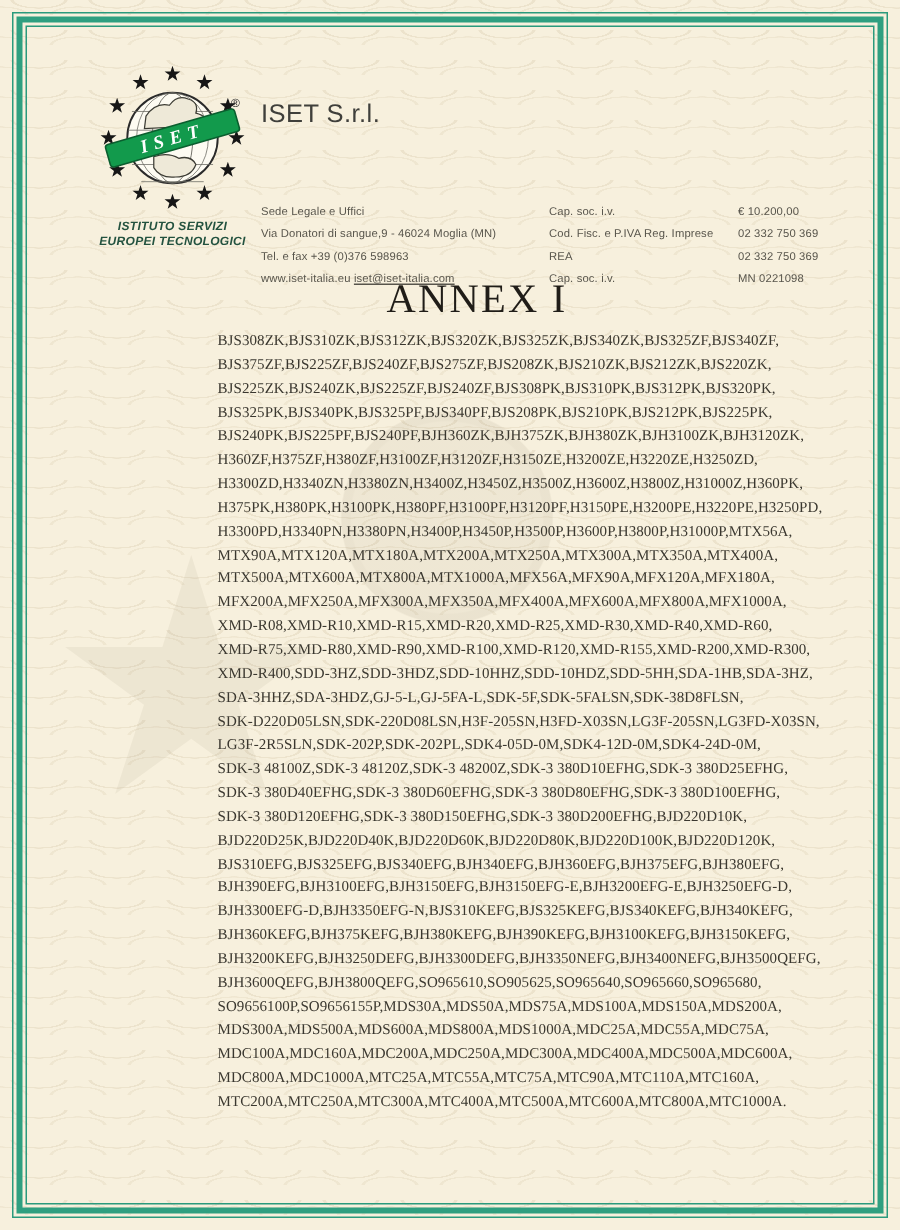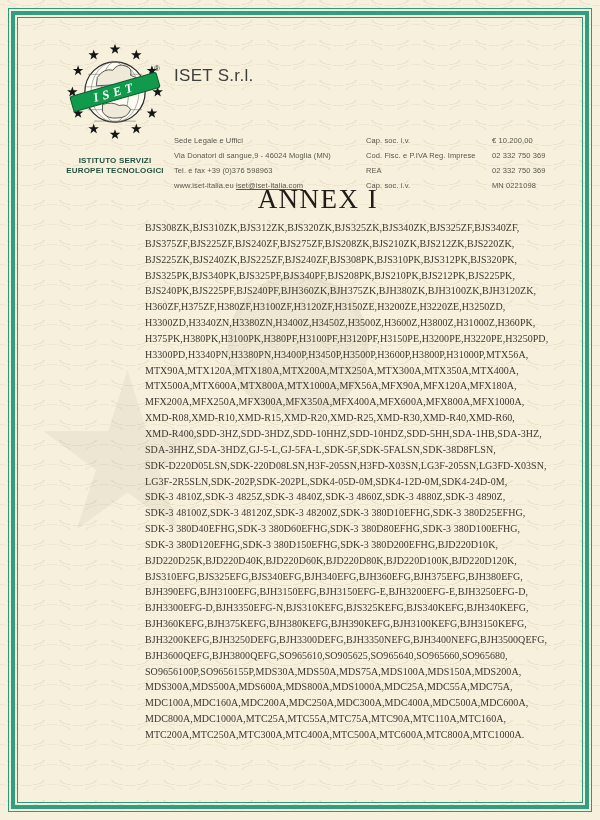--- a/index.html
+++ b/index.html
@@ -26,21 +26,21 @@
   }
   .wm-globe{
     position:absolute;left:205px;top:252px;width:150px;height:150px;border-radius:50%;
     background:radial-gradient(circle,rgba(125,112,88,0.07) 0 60%,rgba(125,112,88,0.1) 61% 66%,transparent 67%);
   }
 
   
   .logo-wrap{position:absolute;left:32px;top:22px;width:130px;text-align:center;}
   .logo-svg{display:block;margin:0 auto;width:104px;height:104px;}
   .reg-mark{position:absolute;left:104px;top:24px;font-size:8px;color:#222;}
-  .logo-caption{margin-top:12px;font-size:8px;font-weight:bold;color:#23523f;line-height:9.5px;letter-spacing:0.2px;}
+  .logo-caption{margin-top:2px;font-size:8px;font-weight:bold;color:#23523f;line-height:9.5px;letter-spacing:0.2px;font-style:italic;}
   .company-name{position:absolute;left:156px;top:48px;font-size:17px;color:#3f3f3b;letter-spacing:0.3px;}
   .info-grid{
     position:absolute;left:156px;top:82px;width:410px;
     display:grid;grid-template-columns:192px 126px 1fr;
     grid-auto-rows:15px;align-items:start;
     font-size:7.5px;color:#58554c;letter-spacing:0.1px;margin-top:36px;
   }
   .info-grid .cell{white-space:nowrap;}
   .email-link{text-decoration:underline;color:#58554c;cursor:pointer;}
 
@@ -137,25 +137,25 @@
               <div class="code-line">BJS325PK,BJS340PK,BJS325PF,BJS340PF,BJS208PK,BJS210PK,BJS212PK,BJS225PK,</div>
               <div class="code-line">BJS240PK,BJS225PF,BJS240PF,BJH360ZK,BJH375ZK,BJH380ZK,BJH3100ZK,BJH3120ZK,</div>
               <div class="code-line">H360ZF,H375ZF,H380ZF,H3100ZF,H3120ZF,H3150ZE,H3200ZE,H3220ZE,H3250ZD,</div>
               <div class="code-line">H3300ZD,H3340ZN,H3380ZN,H3400Z,H3450Z,H3500Z,H3600Z,H3800Z,H31000Z,H360PK,</div>
               <div class="code-line">H375PK,H380PK,H3100PK,H380PF,H3100PF,H3120PF,H3150PE,H3200PE,H3220PE,H3250PD,</div>
               <div class="code-line">H3300PD,H3340PN,H3380PN,H3400P,H3450P,H3500P,H3600P,H3800P,H31000P,MTX56A,</div>
               <div class="code-line">MTX90A,MTX120A,MTX180A,MTX200A,MTX250A,MTX300A,MTX350A,MTX400A,</div>
               <div class="code-line">MTX500A,MTX600A,MTX800A,MTX1000A,MFX56A,MFX90A,MFX120A,MFX180A,</div>
               <div class="code-line">MFX200A,MFX250A,MFX300A,MFX350A,MFX400A,MFX600A,MFX800A,MFX1000A,</div>
               <div class="code-line">XMD-R08,XMD-R10,XMD-R15,XMD-R20,XMD-R25,XMD-R30,XMD-R40,XMD-R60,</div>
+              <div class="code-line">XMD-R75,XMD-R80,XMD-R90,XMD-R100,XMD-R120,XMD-R155,XMD-R200,XMD-R300,</div>
               <div class="code-line">XMD-R400,SDD-3HZ,SDD-3HDZ,SDD-10HHZ,SDD-10HDZ,SDD-5HH,SDA-1HB,SDA-3HZ,</div>
               <div class="code-line">SDA-3HHZ,SDA-3HDZ,GJ-5-L,GJ-5FA-L,SDK-5F,SDK-5FALSN,SDK-38D8FLSN,</div>
               <div class="code-line">SDK-D220D05LSN,SDK-220D08LSN,H3F-205SN,H3FD-X03SN,LG3F-205SN,LG3FD-X03SN,</div>
               <div class="code-line">LG3F-2R5SLN,SDK-202P,SDK-202PL,SDK4-05D-0M,SDK4-12D-0M,SDK4-24D-0M,</div>
-              <div class="code-line">SDK-3 4810Z,SDK-3 4825Z,SDK-3 4840Z,SDK-3 4860Z,SDK-3 4880Z,SDK-3 4890Z,</div>
               <div class="code-line">SDK-3 48100Z,SDK-3 48120Z,SDK-3 48200Z,SDK-3 380D10EFHG,SDK-3 380D25EFHG,</div>
               <div class="code-line">SDK-3 380D40EFHG,SDK-3 380D60EFHG,SDK-3 380D80EFHG,SDK-3 380D100EFHG,</div>
               <div class="code-line">SDK-3 380D120EFHG,SDK-3 380D150EFHG,SDK-3 380D200EFHG,BJD220D10K,</div>
               <div class="code-line">BJD220D25K,BJD220D40K,BJD220D60K,BJD220D80K,BJD220D100K,BJD220D120K,</div>
               <div class="code-line">BJS310EFG,BJS325EFG,BJS340EFG,BJH340EFG,BJH360EFG,BJH375EFG,BJH380EFG,</div>
               <div class="code-line">BJH390EFG,BJH3100EFG,BJH3150EFG,BJH3150EFG-E,BJH3200EFG-E,BJH3250EFG-D,</div>
               <div class="code-line">BJH3300EFG-D,BJH3350EFG-N,BJS310KEFG,BJS325KEFG,BJS340KEFG,BJH340KEFG,</div>
               <div class="code-line">BJH360KEFG,BJH375KEFG,BJH380KEFG,BJH390KEFG,BJH3100KEFG,BJH3150KEFG,</div>
               <div class="code-line">BJH3200KEFG,BJH3250DEFG,BJH3300DEFG,BJH3350NEFG,BJH3400NEFG,BJH3500QEFG,</div>
               <div class="code-line">BJH3600QEFG,BJH3800QEFG,SO965610,SO905625,SO965640,SO965660,SO965680,</div>

